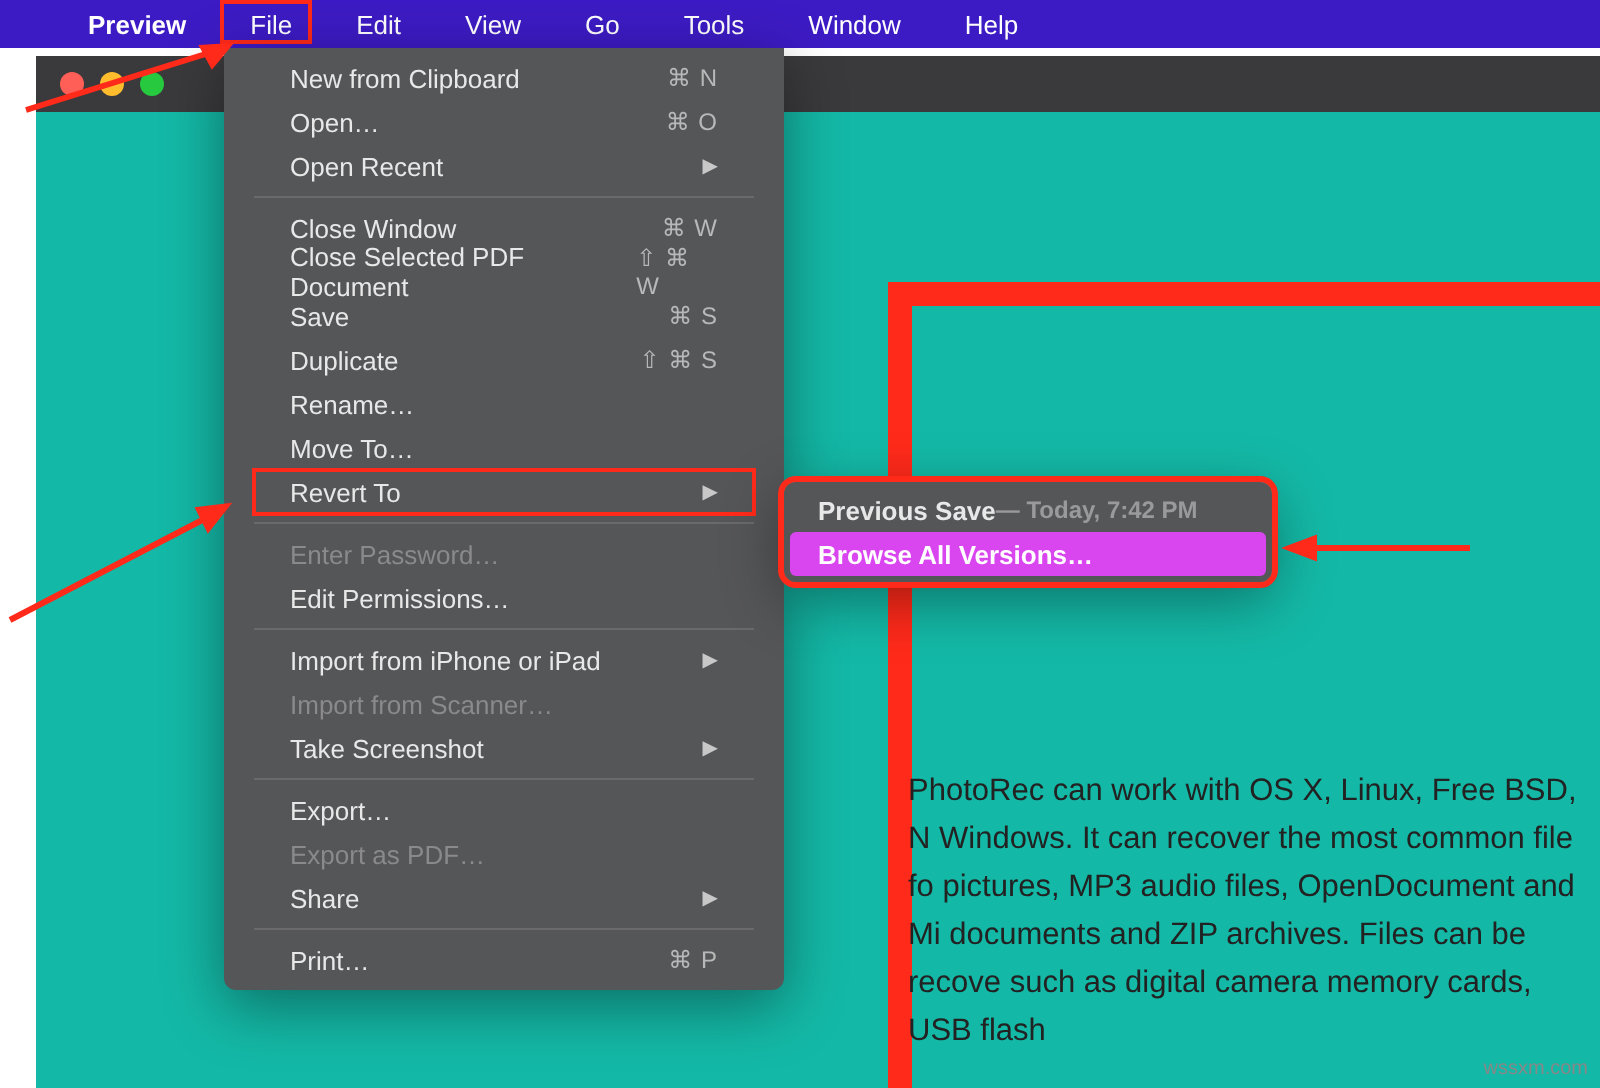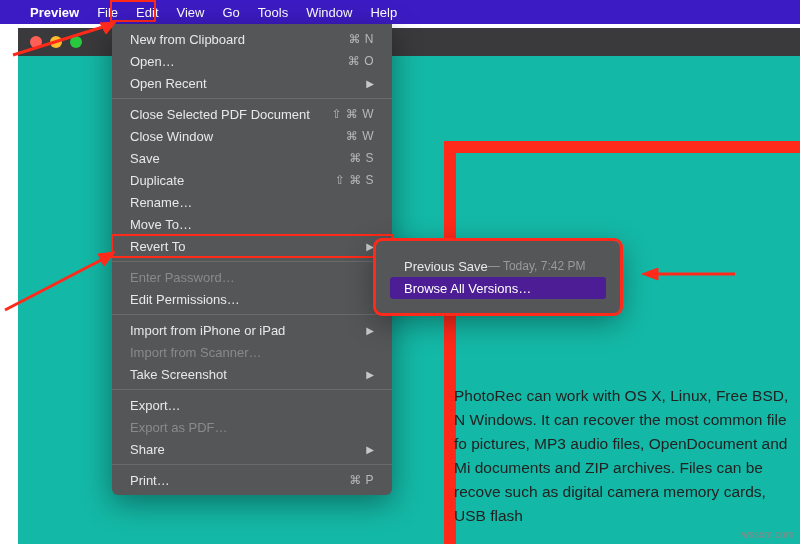--- a/index.html
+++ b/index.html
@@ -1,43 +1,43 @@
 <!DOCTYPE html>
 <html><head>
 <meta charset="utf-8">
 <style>
 * { margin: 0; padding: 0; box-sizing: border-box; font-family: -apple-system, "Helvetica Neue", Arial, sans-serif; }
 html, body { width: 800px; height: 544px; overflow: hidden; background: #fff; }
 
-.menubar { height: 24px; background: #3d1bc4; display: flex; align-items: center; padding: 0 12px; color: #fff; font-size: 13px; gap: 18px; position: relative; z-index: 10; }
+.menubar { height: 24px; background: #3d1bc4; display: flex; align-items: center; padding: 0 12px; color: #fff; font-size: 13px; gap: 32px; position: relative; z-index: 10; }
 .menubar .apple { font-size: 14px; }
 .menubar .appname { font-weight: 600; }
 .menubar .item { cursor: default; }
 .file-highlight { position: absolute; left: 110px; top: 0; width: 46px; height: 22px; border: 2px solid #ff2a1a; pointer-events: none; }
 
 .window-chrome { position: absolute; left: 18px; top: 28px; right: 0; height: 28px; background: #3a3a3c; display: flex; align-items: center; padding-left: 12px; gap: 8px; }
 .dot { width: 12px; height: 12px; border-radius: 50%; }
 .dot.r { background: #ff5f56; } .dot.y { background: #ffbd2e; } .dot.g { background: #27c93f; }
 
 .doc-area { position: absolute; left: 18px; top: 56px; right: 0; bottom: 0; background: #14b8a6; }
 .red-stripe-v { position: absolute; left: 426px; top: 85px; width: 12px; height: 460px; background: #ff2a1a; }
 .red-stripe-h { position: absolute; left: 426px; top: 85px; right: 0; height: 12px; background: #ff2a1a; }
 .doc-text { position: absolute; left: 436px; top: 328px; right: 8px; font-size: 15.5px; color: #222; line-height: 1.55; }
 
-.menu { position: absolute; left: 112px; top: 24px; width: 280px; background: #555658; border-radius: 0 0 6px 6px; padding: 4px 0; box-shadow: 0 8px 30px rgba(0,0,0,.4); z-index: 20; }
+.menu { position: absolute; left: 112px; top: 24px; width: 280px; background: #555658; border-radius: 0 0 6px 6px; padding: 4px 15px; box-shadow: 0 8px 30px rgba(0,0,0,.4); z-index: 20; }
 .menu .row { display: flex; align-items: center; height: 22px; padding: 0 18px; color: #e8e8e8; font-size: 13px; position: relative; }
 .menu .row.disabled { color: #8a8a8c; }
 .menu .shortcut { margin-left: auto; color: #b8b8b8; font-size: 12px; letter-spacing: 0.5px; }
 .menu .arrow { margin-left: auto; color: #c8c8c8; font-size: 10px; }
 .menu .sep { height: 1px; background: #6a6a6c; margin: 4px 0; }
 .menu .row.boxed { outline: 2px solid #ff2a1a; outline-offset: -1px; }
 
-.submenu { position: absolute; left: 376px; top: 241px; width: 244px; background: #555658; border-radius: 6px; padding: 14px; box-shadow: 0 8px 30px rgba(0,0,0,.4); outline: 3px solid #ff2a1a; z-index: 25; }
+.submenu { position: absolute; left: 392px; top: 241px; width: 244px; background: #555658; border-radius: 6px; padding: 3px; box-shadow: 0 8px 30px rgba(0,0,0,.4); outline: 3px solid #ff2a1a; z-index: 25; font-weight: bold; }
 .submenu .srow { display: flex; align-items: center; height: 22px; padding: 0 14px; color: #e8e8e8; font-size: 13px; border-radius: 3px; }
-.submenu .srow.sel { background: #4c1d95; color: #fff; }
+.submenu .srow.sel { background: #d946ef; color: #fff; }
 .submenu .timestamp { color: #9a9a9c; margin-left: 0; font-size: 12px; }
 
 .annot-arrow { position: absolute; stroke: #ff2a1a; fill: #ff2a1a; z-index: 30; pointer-events: none; }
 
 .watermark { position: absolute; right: 6px; bottom: 4px; font-size: 10px; color: #888; z-index: 5; }
 </style>
 </head>
 <body>
 
 <div class="menubar">
@@ -76,26 +76,26 @@
   <div class="row">
       <span>Open…</span>
       <span class="shortcut">⌘ O</span>
     </div>
   <div class="row">
       <span>Open Recent</span>
       <span class="arrow">▶</span>
     </div>
   <div class="sep"></div>
   <div class="row">
+      <span>Close Window</span>
+      <span class="shortcut">⌘ W</span>
+    </div>
+  <div class="row">
       <span>Close Selected PDF Document</span>
       <span class="shortcut">⇧ ⌘ W</span>
-    </div>
-  <div class="row">
-      <span>Close Window</span>
-      <span class="shortcut">⌘ W</span>
     </div>
   <div class="row">
       <span>Save</span>
       <span class="shortcut">⌘ S</span>
     </div>
   <div class="row">
       <span>Duplicate</span>
       <span class="shortcut">⇧ ⌘ S</span>
     </div>
   <div class="row">

